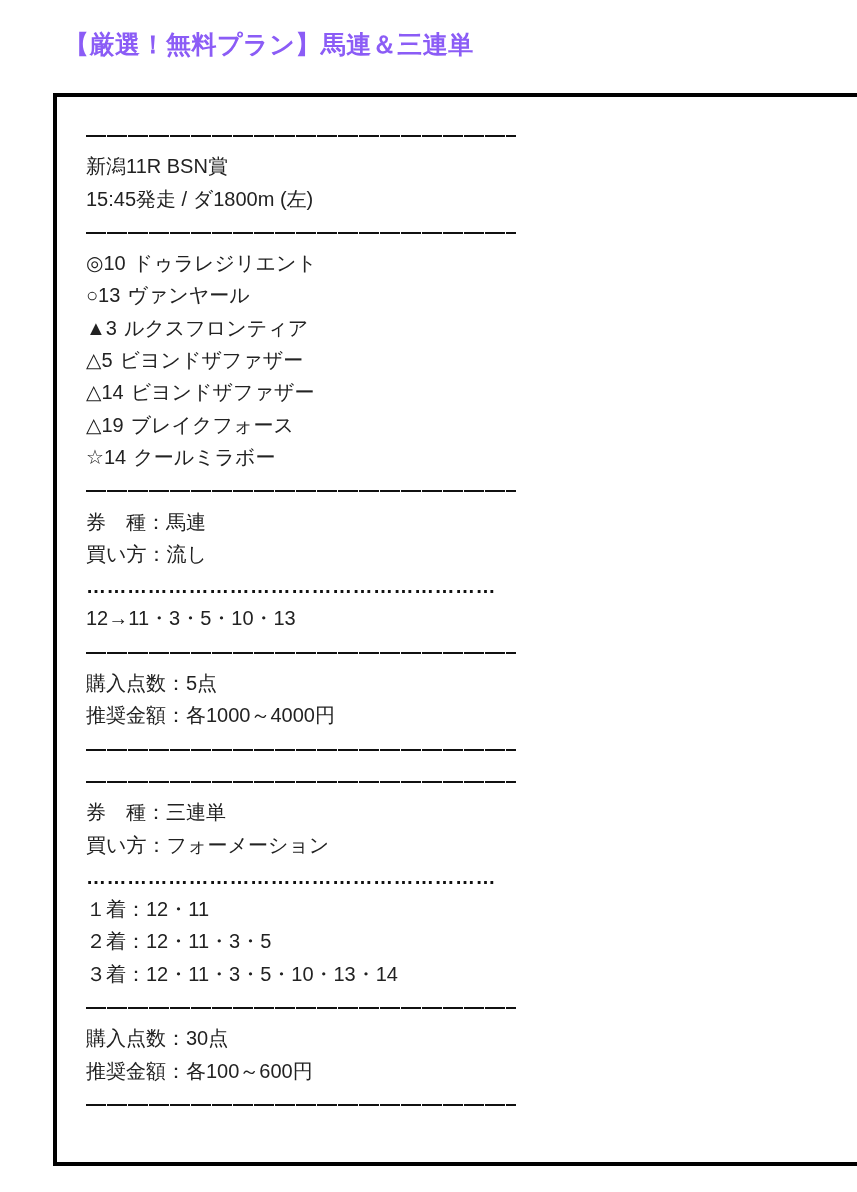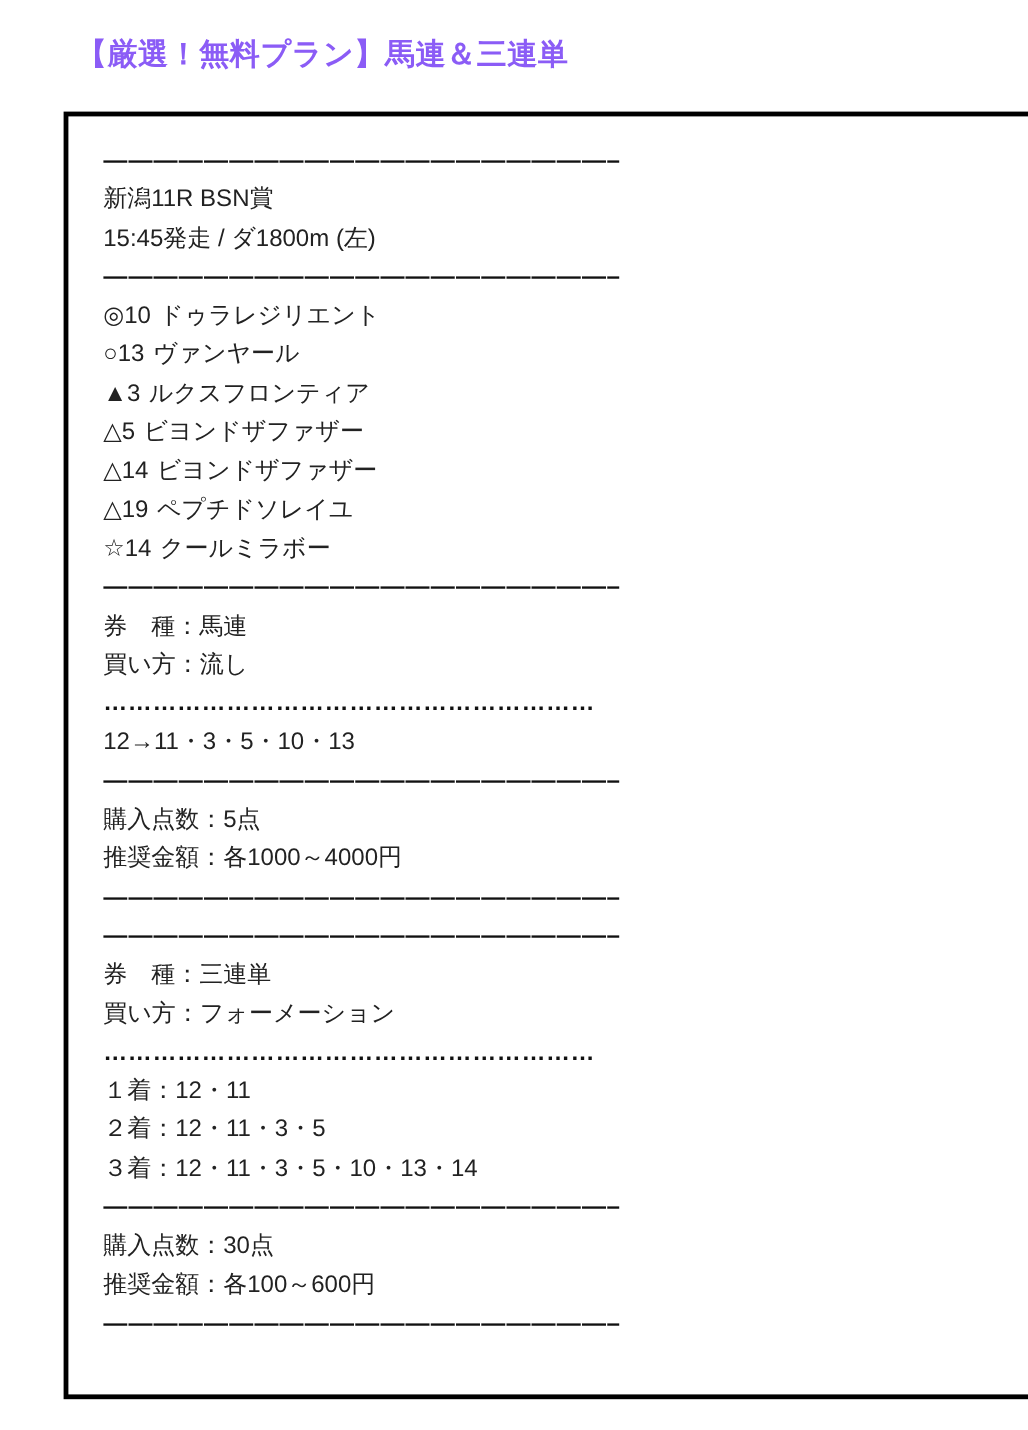--- a/index.html
+++ b/index.html
@@ -80,21 +80,21 @@
     <div class="line">新潟11R BSN賞</div>
     <div class="line">15:45発走 / ダ1800m (左)</div>
 
     <div class="sep dash">—————————————————————</div>
 
     <div class="line horse-row"><span>◎</span><span>10</span><span class="hname">ドゥラレジリエント</span></div>
     <div class="line horse-row"><span>○</span><span>13</span><span class="hname">ヴァンヤール</span></div>
     <div class="line horse-row"><span>▲</span><span>3</span><span class="hname">ルクスフロンティア</span></div>
     <div class="line horse-row"><span>△</span><span>5</span><span class="hname">ビヨンドザファザー</span></div>
     <div class="line horse-row"><span>△</span><span>14</span><span class="hname">ビヨンドザファザー</span></div>
-    <div class="line horse-row"><span>△</span><span>19</span><span class="hname">ペプチドソレイユ</span></div>
+    <div class="line horse-row"><span>△</span><span>19</span><span class="hname">ブレイクフォース</span></div>
     <div class="line horse-row"><span>☆</span><span>14</span><span class="hname">クールミラボー</span></div>
 
     <div class="sep dash">—————————————————————</div>
 
     <div class="line">券　種：馬連</div>
     <div class="line">買い方：流し</div>
 
     <div class="sep dot">……………………………………………………</div>
 
     <div class="line">12→11・3・5・10・13</div>

